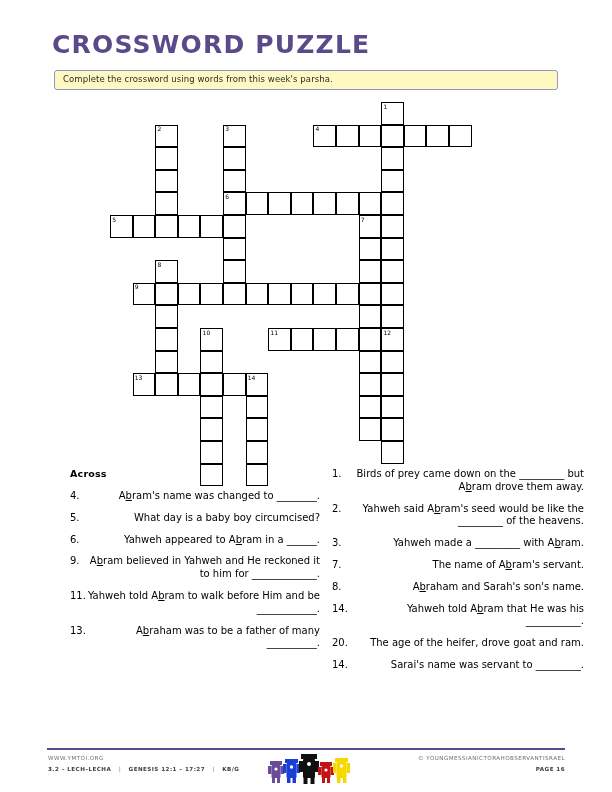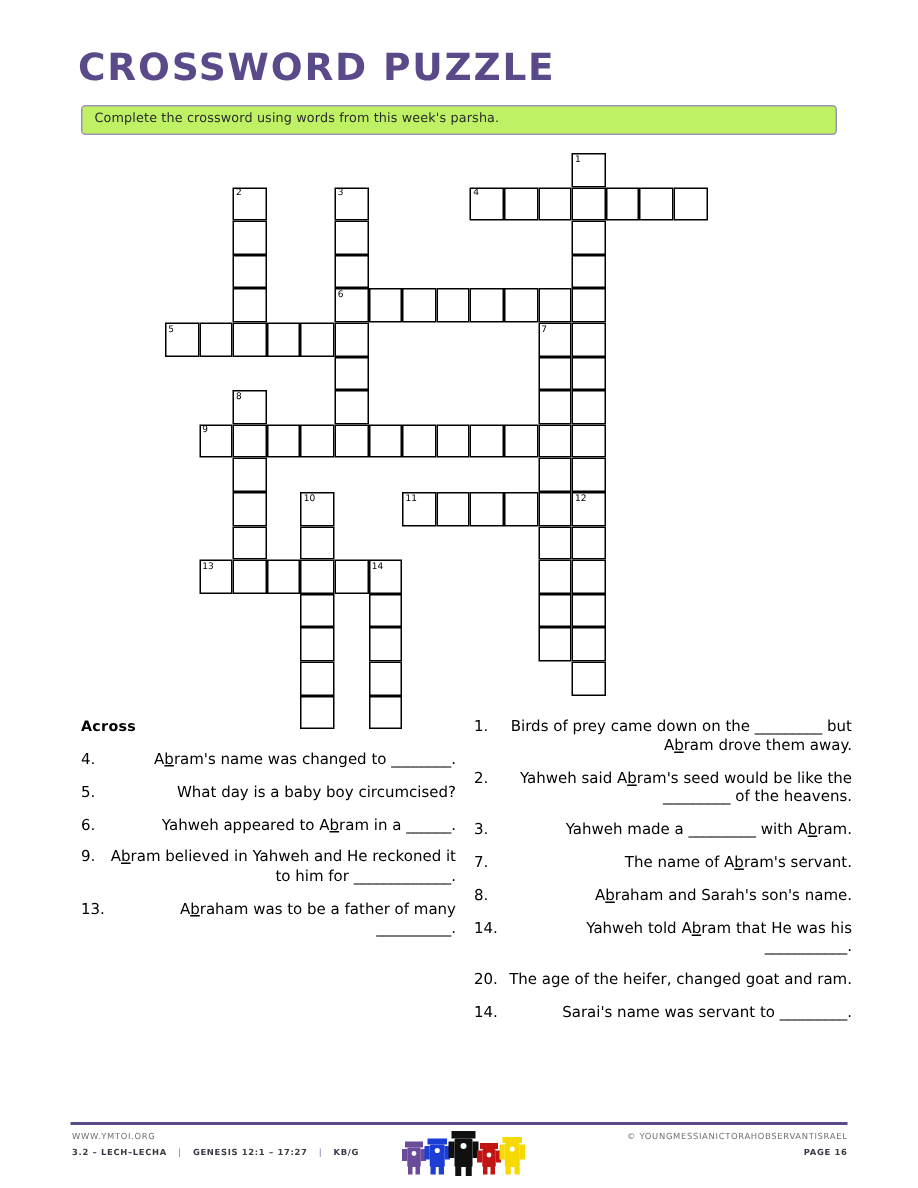--- a/index.html
+++ b/index.html
@@ -24,21 +24,21 @@
     text-transform: uppercase;
   }
 
   
   .instruction-box {
     position: absolute;
     left: 54px; top: 70px;
     width: 504px; height: 20px;
     border: 1px solid #9a93b8;
     border-radius: 3px;
-    background: #bef264;
+    background: #fef9c3;
   }
   .instruction-text {
     position: absolute;
     left: 8px; top: 3px;
     font-size: 8.5px;
     color: #2a2a2a;
     letter-spacing: .1px;
     white-space: nowrap;
   }
 
@@ -57,21 +57,21 @@
   .cell .num {
     position: absolute;
     left: 1.2px; top: -0.5px;
     font-size: 6px;
     line-height: 7px;
     font-family: "DejaVu Sans", sans-serif;
     color: #000;
   }
 
   
-  .clue-col { position: absolute; top: 479px; }
+  .clue-col { position: absolute; top: 468px; margin-left: 16px; }
   #across-col { left: 54px; width: 250px; }
   #down-col   { left: 316px; width: 252px; }
 
   .clue-heading {
     font-size: 9.5px;
     font-weight: bold;
     color: #000;
     margin-bottom: 11px;
     letter-spacing: .2px;
   }
@@ -268,20 +268,24 @@
       </div>
       <div class="clue">
         <span class="clue-num">6.</span>
         <span class="clue-text">Yahweh appeared to A<u>b</u>ram in a ______.</span>
       </div>
       <div class="clue">
         <span class="clue-num">9.</span>
         <span class="clue-text">A<u>b</u>ram believed in Yahweh and He reckoned it to him for _____________.</span>
       </div>
       <div class="clue">
+        <span class="clue-num">11.</span>
+        <span class="clue-text">Yahweh told A<u>b</u>ram to walk before Him and be ____________.</span>
+      </div>
+      <div class="clue">
         <span class="clue-num">13.</span>
         <span class="clue-text">A<u>b</u>raham was to be a father of many __________.</span>
       </div>
     </div>
 </div>
 
 <div class="clue-col" id="down-col">
   <div id="down-items">
       <div class="clue">
         <span class="clue-num">1.</span>
@@ -302,21 +306,21 @@
       <div class="clue">
         <span class="clue-num">8.</span>
         <span class="clue-text">A<u>b</u>raham and Sarah's son's name.</span>
       </div>
       <div class="clue">
         <span class="clue-num">14.</span>
         <span class="clue-text">Yahweh told A<u>b</u>ram that He was his ___________.</span>
       </div>
       <div class="clue">
         <span class="clue-num">20.</span>
-        <span class="clue-text">The age of the heifer, changed goat and ram.</span>
+        <span class="clue-text">The age of the heifer, drove goat and ram.</span>
       </div>
       <div class="clue">
         <span class="clue-num">14.</span>
         <span class="clue-text">Sarai's name was servant to _________.</span>
       </div>
     </div>
 </div>
 
 <div class="footer-rule"></div>
 

